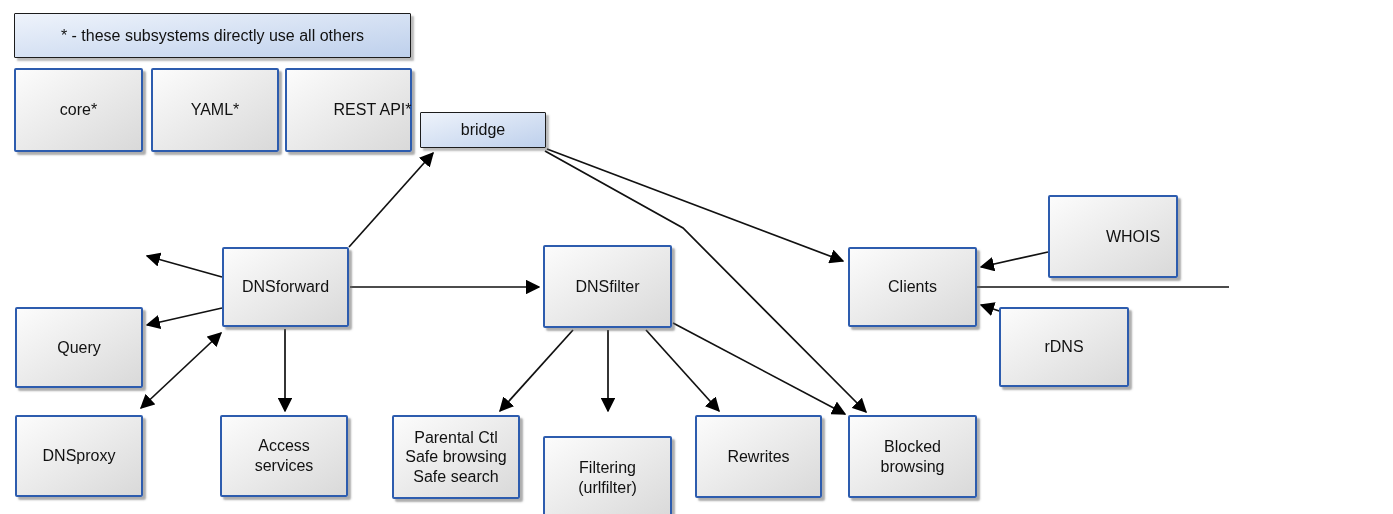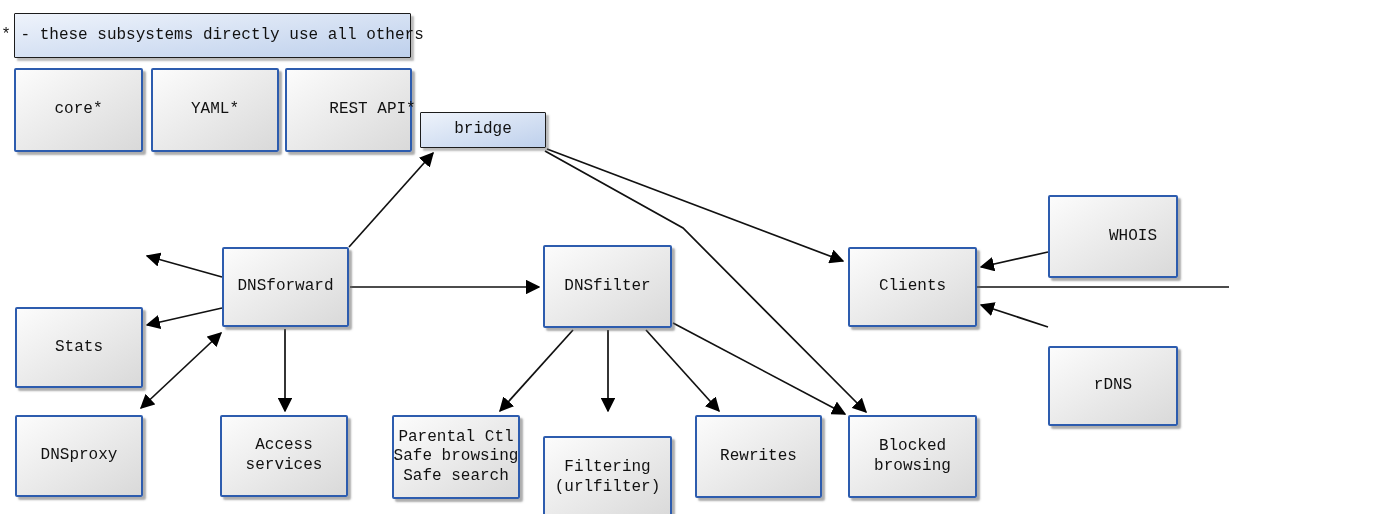--- a/index.html
+++ b/index.html
@@ -11,21 +11,21 @@
     --accent-top:#eef3fb;
     --accent-bottom:#bed0ec;
     --edge:#111111;
     --text:#111111;
   }
   html,body{margin:0;padding:0;background:var(--bg);}
   #stage{
     position:relative;
     width:1229px;height:514px;
     background:var(--bg);
-    font-family:Liberation Mono, monospace;
+    font-family:Liberation Sans, sans-serif;
     overflow:hidden;
   }
   #edges{position:absolute;left:0;top:0;z-index:1;}
   .edge{fill:none;stroke:var(--edge);stroke-width:1.7px;}
   .node{
     position:absolute;z-index:2;
     display:flex;flex-direction:column;align-items:center;justify-content:center;
     box-sizing:border-box;
     color:var(--text);
     font-size:16px;line-height:1.22;
@@ -81,21 +81,21 @@
     <div class="node subsystem" style="left: 151px; top: 68px; width: 128px; height: 84px;">
       <div class="line">YAML*</div>
     </div>
     <div class="node subsystem" style="left: 285px; top: 68px; width: 127px; height: 84px; padding-left: 48px;">
       <div class="line">REST API*</div>
     </div>
     <div class="node accent" style="left: 420px; top: 112px; width: 126px; height: 36px;">
       <div class="line">bridge</div>
     </div>
     <div class="node subsystem" style="left: 15px; top: 307px; width: 128px; height: 81px;">
-      <div class="line">Stats</div>
+      <div class="line">Query</div>
     </div>
     <div class="node subsystem" style="left: 15px; top: 415px; width: 128px; height: 82px;">
       <div class="line">DNSproxy</div>
     </div>
     <div class="node subsystem" style="left: 222px; top: 247px; width: 127px; height: 80px;">
       <div class="line">DNSforward</div>
     </div>
     <div class="node subsystem" style="left: 220px; top: 415px; width: 128px; height: 82px;">
       <div class="line">Access</div>
       <div class="line">services</div>
@@ -118,19 +118,19 @@
     <div class="node subsystem" style="left: 848px; top: 415px; width: 129px; height: 83px;">
       <div class="line">Blocked</div>
       <div class="line">browsing</div>
     </div>
     <div class="node subsystem" style="left: 848px; top: 247px; width: 129px; height: 80px;">
       <div class="line">Clients</div>
     </div>
     <div class="node subsystem" style="left: 1048px; top: 195px; width: 130px; height: 83px; padding-left: 40px;">
       <div class="line">WHOIS</div>
     </div>
-    <div class="node subsystem" style="left: 1048px; top: 307px; width: 130px; height: 80px; margin-top: 39px;">
+    <div class="node subsystem" style="left: 999px; top: 307px; width: 130px; height: 80px;">
       <div class="line">rDNS</div>
     </div>
     <div class="node subsystem" style="left: 1250px; top: 245px; width: 128px; height: 82px;">
       <div class="line">DHCP</div>
     </div>
   </div>
 
 </body></html>

